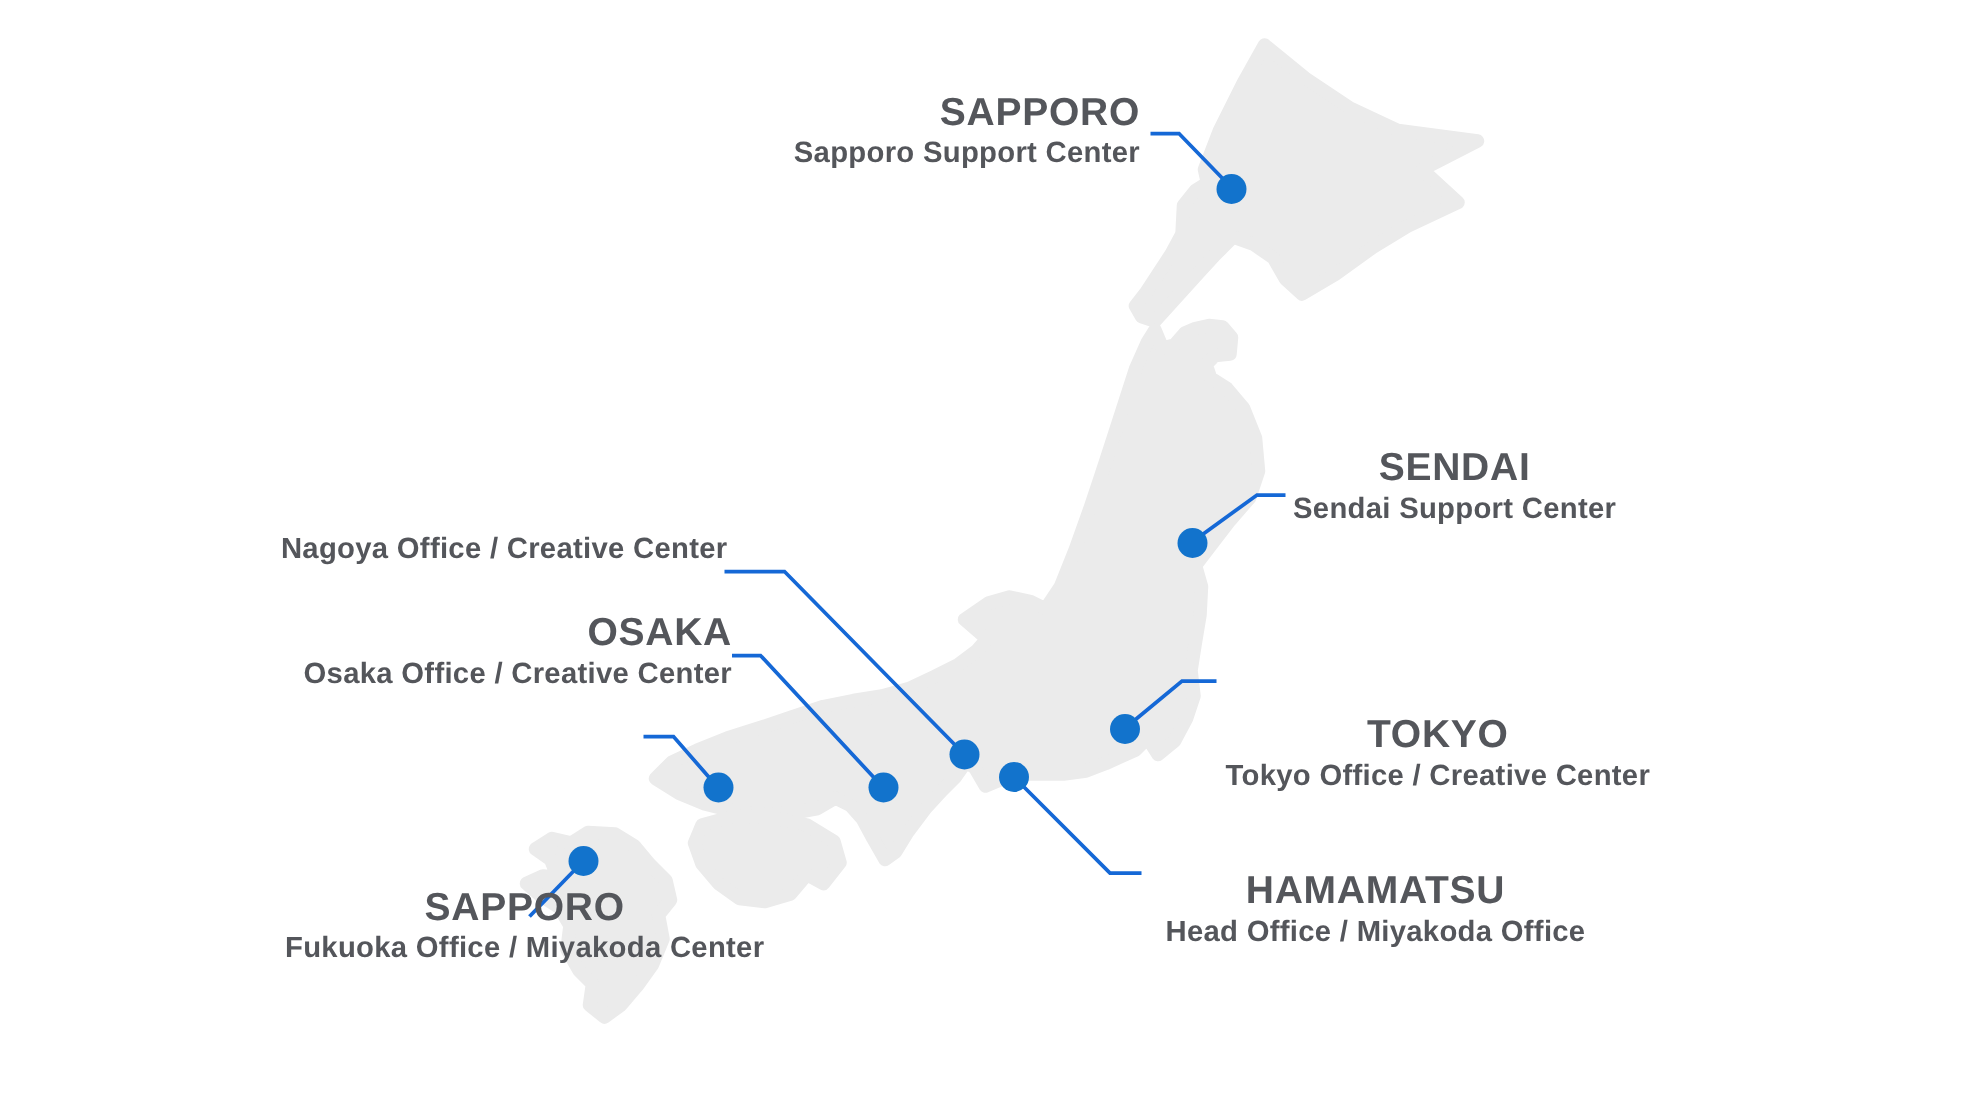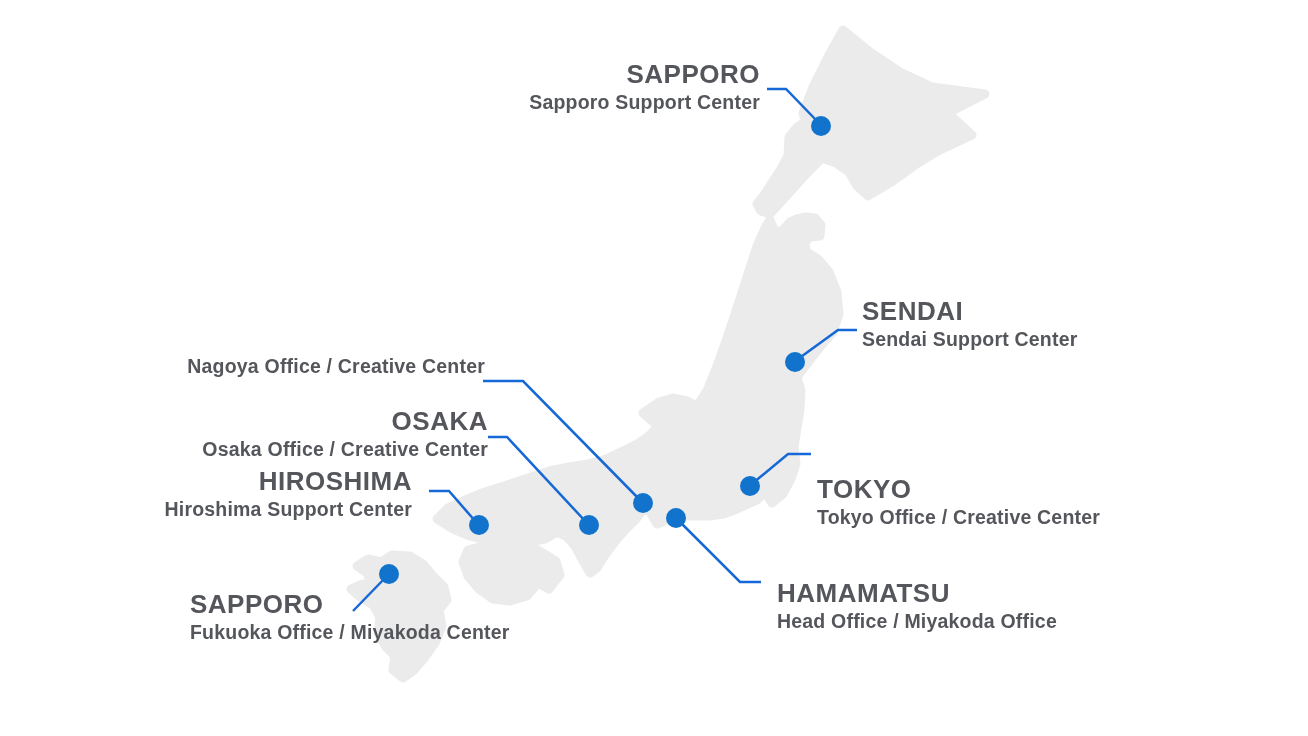--- a/index.html
+++ b/index.html
@@ -36,21 +36,21 @@
     stroke-linecap:butt;
   }
   .marker{
     fill:var(--marker-blue,#1273cc);
   }
   .city{
     position:absolute;
     white-space:nowrap;
   }
   .city.align-right{ text-align:right; }
-  .city.align-left{ text-align:left; }
+  .city.align-left{ text-align:center; }
   .city-name{
     font-size:26px;
     font-weight:700;
     letter-spacing:0.5px;
     line-height:27px;
     color:var(--title-gray,#54565b);
   }
   .city-desc{
     font-size:19.5px;
     font-weight:700;
@@ -130,24 +130,20 @@
   <div class="city city-osaka align-right">
     <div class="city-name">OSAKA</div>
     <div class="city-desc">Osaka Office / Creative Center</div>
   </div>
 
   <div class="city city-tokyo align-left">
     <div class="city-name">TOKYO</div>
     <div class="city-desc">Tokyo Office / Creative Center</div>
   </div>
 
-  <div class="city city-hiroshima align-right">
-    <div class="city-name">HIROSHIMA</div>
-    <div class="city-desc">Hiroshima Support Center</div>
-  </div>
 
   <div class="city city-hamamatsu align-left">
     <div class="city-name">HAMAMATSU</div>
     <div class="city-desc">Head Office / Miyakoda Office</div>
   </div>
 
   <div class="city city-fukuoka align-left">
     <div class="city-name">SAPPORO</div>
     <div class="city-desc">Fukuoka Office / Miyakoda Center</div>
   </div>

